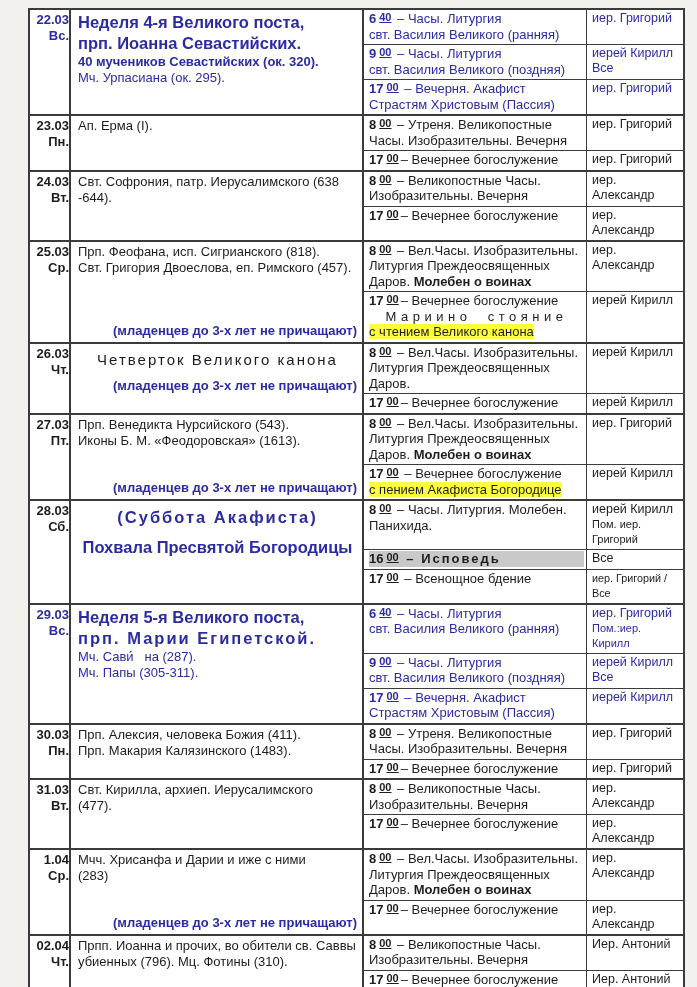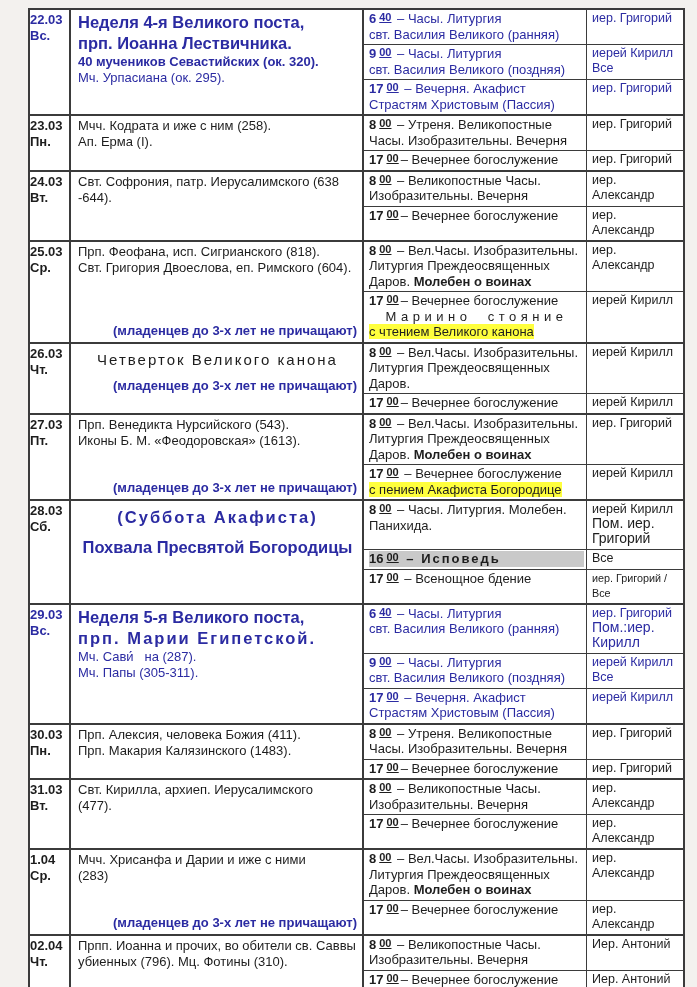--- a/index.html
+++ b/index.html
@@ -14,21 +14,21 @@
     margin:8px 0 0 28px;
     width:657px;
     border:2px solid #3b3b3b;
     background:#ffffff;
     display:flex;flex-direction:column;
   }
   .day{display:flex;border-top:2px solid #3b3b3b;}
   .day:first-child{border-top:none;}
   .c-date{
     box-sizing:border-box;width:41px;border-right:2px solid #3b3b3b;
-    text-align:left;padding-top:2px;font-size:13px;line-height:16px;
+    text-align:right;padding-top:2px;font-size:13px;line-height:16px;
   }
   .c-desc{
     box-sizing:border-box;width:293px;border-right:2px solid #3b3b3b;
     padding:2px 5px 3px 7px;display:flex;flex-direction:column;
     font-size:13px;line-height:16px;
   }
   .c-right{flex:1;display:flex;flex-direction:column;}
   .svc{display:flex;border-top:1.4px solid #3b3b3b;}
   .svc:first-child{border-top:none;}
   .svc:last-child{flex:1;}
@@ -49,40 +49,40 @@
   .t{font-weight:bold}
   .sup{
     font-size:11px;font-weight:bold;vertical-align:top;
     position:relative;top:-1px;text-decoration:underline;
     padding:0 1px;margin-left:2px;margin-right:1px;
   }
   .big{font-size:16.5px;font-weight:bold;line-height:21px}
   .big2{font-size:15px;line-height:19px}
   .sp1{letter-spacing:2px}
   .sp3{letter-spacing:4.5px}
-  .sm{font-size:14px;line-height:12px}
+  .sm{font-size:11px;line-height:12px}
   .sm2{font-size:10.8px}
   .ctr{text-align:center}
   .rt{text-align:right}
   .push{margin-top:auto}
   .gap{margin-top:9px}
   .gap2{margin-top:4px}
 </style>
 </head>
 <body>
 
 <div class="tbl">
     <div class="day" style="min-height: 88px;">
       <div class="c-date">
         <div class="ln"><span class="b blue">22.03</span></div>
         <div class="ln"><span class="b blue">Вс.</span></div>
       </div>
       <div class="c-desc">
         <div class="ln"><span class="big blue">Неделя 4-я Великого поста,</span></div>
-        <div class="ln"><span class="big blue">прп. Иоанна Лествичника.</span></div>
+        <div class="ln"><span class="big blue">прп. Иоанна Севастийских.</span></div>
         <div class="ln"><span class="b blue">40 мучеников Севастийских (ок. 320).</span></div>
         <div class="ln"><span class="blue">Мч. Урпасиана (ок. 295).</span></div>
       </div>
       <div class="c-right">
         <div class="svc">
           <div class="svc-text">
             <div class="ln"><span class="t blue">6</span><span class="sup blue">40</span><span class="blue"> –  Часы. Литургия</span></div>
             <div class="ln"><span class="blue">свт. Василия Великого (ранняя)</span></div>
           </div>
           <div class="svc-priest">
@@ -109,21 +109,20 @@
           </div>
         </div>
       </div>
     </div>
     <div class="day" style="min-height: 48px;">
       <div class="c-date">
         <div class="ln"><span class="b">23.03</span></div>
         <div class="ln"><span class="b">Пн.</span></div>
       </div>
       <div class="c-desc">
-        <div class="ln"><span class="">Мчч. Кодрата и иже с ним (258).</span></div>
         <div class="ln"><span class="">Ап. Ерма (I).</span></div>
       </div>
       <div class="c-right">
         <div class="svc">
           <div class="svc-text">
             <div class="ln"><span class="t">8</span><span class="sup">00</span><span class=""> – Утреня. Великопостные</span></div>
             <div class="ln"><span class="">Часы. Изобразительны. Вечерня</span></div>
           </div>
           <div class="svc-priest">
             <div class="ln"><span class="">иер. Григорий</span></div>
@@ -168,21 +167,21 @@
         </div>
       </div>
     </div>
     <div class="day" style="min-height: 96px;">
       <div class="c-date">
         <div class="ln"><span class="b">25.03</span></div>
         <div class="ln"><span class="b">Ср.</span></div>
       </div>
       <div class="c-desc">
         <div class="ln"><span class="">Прп. Феофана, исп. Сигрианского (818).</span></div>
-        <div class="ln"><span class="">Свт. Григория Двоеслова, еп. Римского (604).</span></div>
+        <div class="ln"><span class="">Свт. Григория Двоеслова, еп. Римского (457).</span></div>
         <div class="ln push rt"><span class="i b blue">(младенцев до 3-х лет не причащают)</span></div>
       </div>
       <div class="c-right">
         <div class="svc">
           <div class="svc-text">
             <div class="ln"><span class="t">8</span><span class="sup">00</span><span class=""> – Вел.Часы. Изобразительны.</span></div>
             <div class="ln"><span class="">Литургия Преждеосвященных</span></div>
             <div class="ln"><span class="">Даров. </span><span class="b">Молебен о воинах</span></div>
           </div>
           <div class="svc-priest">

